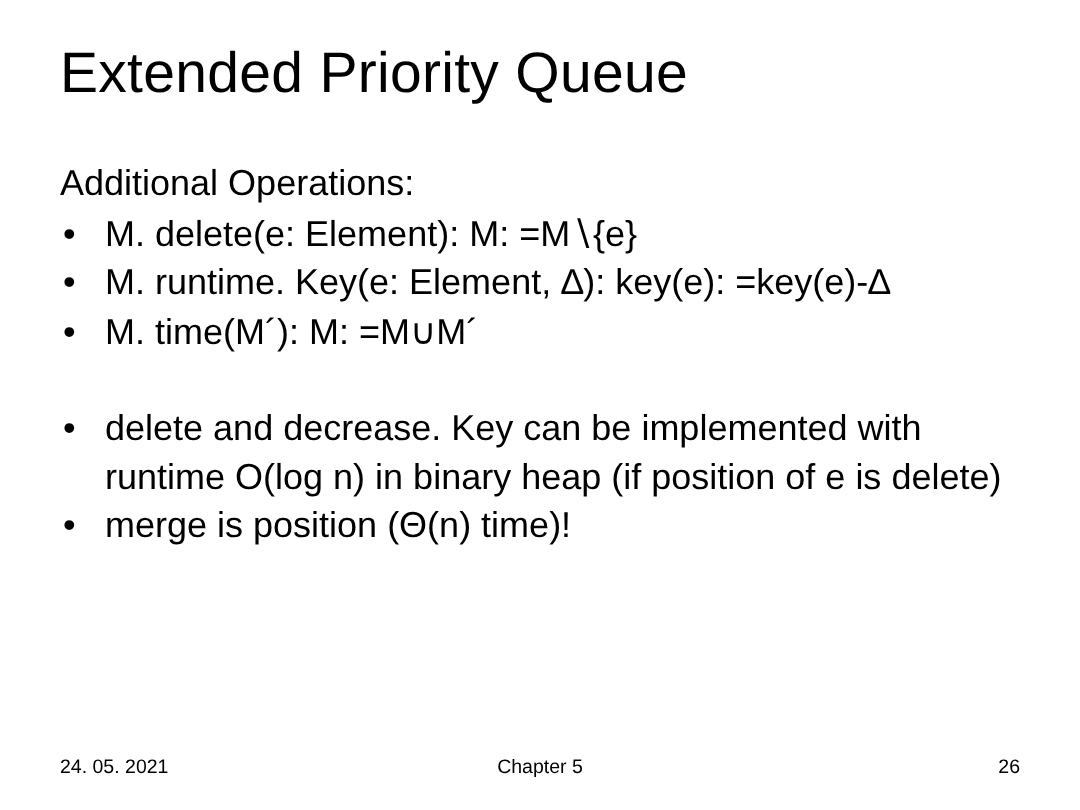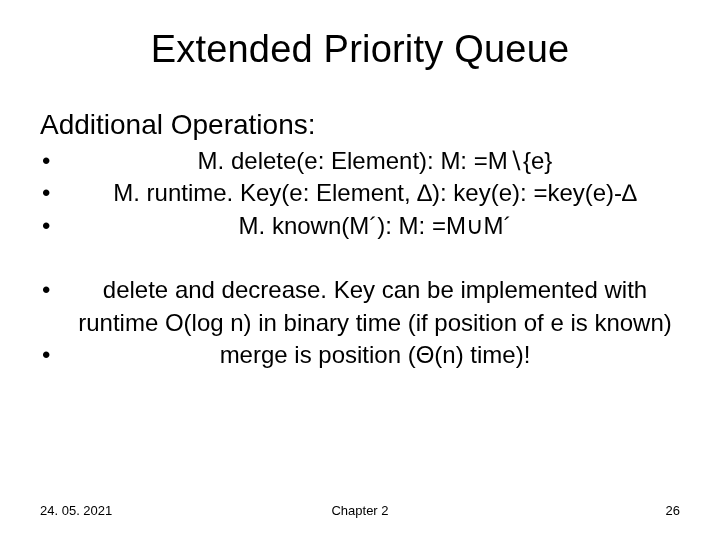--- a/index.html
+++ b/index.html
@@ -6,47 +6,46 @@
   body {
     width: 720px;
     height: 540px;
     background: #fff;
     font-family: Arial, Helvetica, sans-serif;
     color: #000;
     position: relative;
     padding: 28px 40px 0 40px;
   }
   .title {
-    text-align: center;
+    text-align: left;
     font-size: 38px;
     font-weight: 400;
     margin-bottom: 38px;
     letter-spacing: 0.2px;
   }
   .section-heading {
-    font-size: 28px;
+    font-size: 24px;
     margin-bottom: 4px;
   }
   .bullets {
     margin-bottom: 32px;
   }
   .bullet-row {
     display: flex;
     align-items: flex-start;
     font-size: 24px;
     line-height: 1.35;
     padding-left: 2px;
   }
   .bullet-mark {
     width: 28px;
     flex-shrink: 0;
   }
   .bullet-text {
     flex: 1;
-    text-align: center;
   }
   .footer {
     position: absolute;
     left: 40px;
     right: 40px;
     bottom: 22px;
     display: flex;
     justify-content: space-between;
     align-items: flex-end;
     font-size: 13px;
@@ -66,32 +65,32 @@
   <div class="bullet-row">
     <span class="bullet-mark">•</span>
     <span class="bullet-text">M. delete(e: Element): M: =M∖{e}</span>
   </div>
   <div class="bullet-row">
     <span class="bullet-mark">•</span>
     <span class="bullet-text">M. runtime. Key(e: Element, ∆): key(e): =key(e)-∆</span>
   </div>
   <div class="bullet-row">
     <span class="bullet-mark">•</span>
-    <span class="bullet-text">M. known(M´): M: =M∪M´</span>
+    <span class="bullet-text">M. time(M´): M: =M∪M´</span>
   </div>
 </div>
 
 <div class="bullets">
   <div class="bullet-row">
     <span class="bullet-mark">•</span>
-    <span class="bullet-text">delete and decrease. Key can be implemented with runtime O(log n) in binary time (if position of e is known)</span>
+    <span class="bullet-text">delete and decrease. Key can be implemented with runtime O(log n) in binary heap (if position of e is delete)</span>
   </div>
   <div class="bullet-row">
     <span class="bullet-mark">•</span>
     <span class="bullet-text">merge is position (Θ(n) time)!</span>
   </div>
 </div>
 
 <div class="footer">
   <span class="footer-left">24. 05. 2021</span>
-  <span class="footer-center">Chapter 2</span>
+  <span class="footer-center">Chapter 5</span>
   <span class="footer-right">26</span>
 </div>
 
 </body></html>

